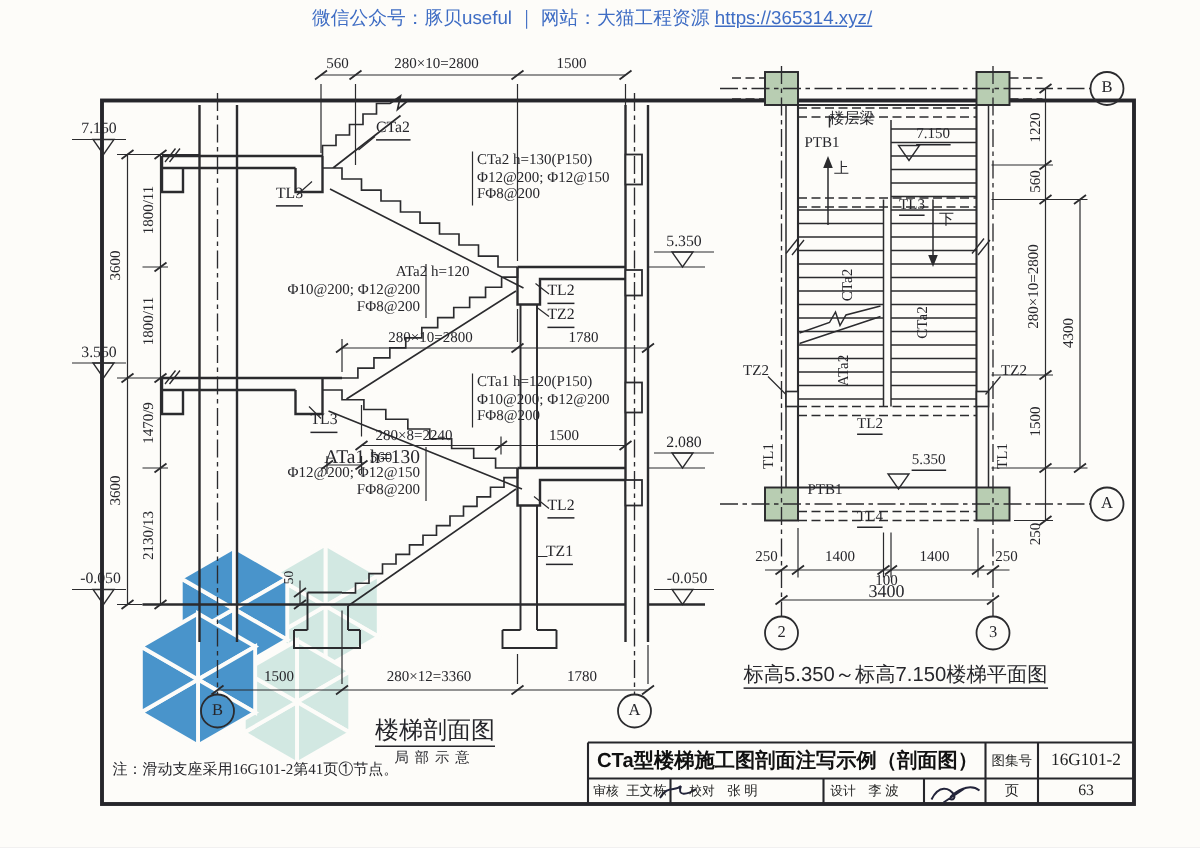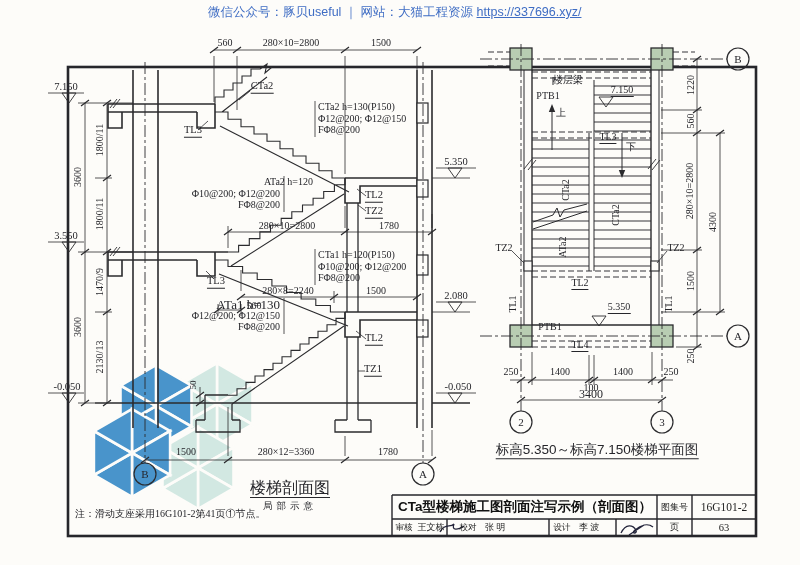--- a/index.html
+++ b/index.html
@@ -194,21 +194,21 @@
       <div class="lb" style="left: 78px; top: 327px; font-size: 10px; transform: translate(-50%, -50%) rotate(270deg);">3600</div>
       <div class="lb" style="left: 100px; top: 140px; font-size: 10px; transform: translate(-50%, -50%) rotate(270deg);">1800/11</div>
       <div class="lb" style="left: 100px; top: 214px; font-size: 10px; transform: translate(-50%, -50%) rotate(270deg);">1800/11</div>
       <div class="lb" style="left: 100px; top: 282px; font-size: 10px; transform: translate(-50%, -50%) rotate(270deg);">1470/9</div>
       <div class="lb" style="left: 100px; top: 357px; font-size: 10px; transform: translate(-50%, -50%) rotate(270deg);">2130/13</div>
       <div class="lb" style="left: 225px; top: 43px; font-size: 10px;">560</div>
       <div class="lb" style="left: 291px; top: 43px; font-size: 10px;">280×10=2800</div>
       <div class="lb" style="left: 381px; top: 43px; font-size: 10px;">1500</div>
       <div class="lb" style="left: 287px; top: 226px; font-size: 10px;">280×10=2800</div>
       <div class="lb" style="left: 389px; top: 226px; font-size: 10px;">1780</div>
-      <div class="lb" style="left: 288px; top: 291px; font-size: 10px; text-align: right;">280×8=2240</div>
+      <div class="lb" style="left: 276px; top: 291px; font-size: 10px; text-align: right;">280×8=2240</div>
       <div class="lb" style="left: 376px; top: 291px; font-size: 10px;">1500</div>
       <div class="lb" style="left: 254px; top: 306px; font-size: 10px;">560</div>
       <div class="lb" style="left: 193px; top: 385px; font-size: 9px; transform: translate(-50%, -50%) rotate(270deg);">50</div>
       <div class="lb" style="left: 186px; top: 452px; font-size: 10px;">1500</div>
       <div class="lb" style="left: 286px; top: 452px; font-size: 10px;">280×12=3360</div>
       <div class="lb" style="left: 388px; top: 452px; font-size: 10px;">1780</div>
       <div class="lb u" style="left: 262px; top: 87px; font-size: 10.5px;">CTa2</div>
       <div class="lb u" style="left: 193px; top: 131px; font-size: 10.5px;">TL3</div>
       <div class="lb u" style="left: 216px; top: 282px; font-size: 10.5px;">TL3</div>
       <div class="lb u" style="left: 374px; top: 196px; font-size: 10.5px;">TL2</div>
@@ -276,17 +276,17 @@
     <div class="tb-cell" style="left:300px;top:24px;width:64px;height:17px;font-size:10.5px;">63</div>
     <div class="tb-cell" style="left:2px;top:24px;width:20px;height:17px;font-size:8.5px;">审核</div>
     <div class="tb-cell" style="left:22px;top:24px;width:34px;height:17px;font-size:9px;">王文栋</div>
     <div class="tb-cell" style="left:66px;top:24px;width:20px;height:17px;font-size:8.5px;">校对</div>
     <div class="tb-cell" style="left:86px;top:24px;width:34px;height:17px;font-size:9px;">张 明</div>
     <div class="tb-cell" style="left:160px;top:24px;width:20px;height:17px;font-size:8.5px;">设计</div>
     <div class="tb-cell" style="left:180px;top:24px;width:34px;height:17px;font-size:9px;">李 波</div>
   </div>
 
   <div class="wm" style="left:208px;top:4px;">
-    <span>微信公众号：豚贝useful ｜ 网站：大猫工程资源 </span><span class="url">https://337696.xyz/</span>
+    <span>微信公众号：豚贝useful ｜ 网站：大猫工程资源 </span><span class="url">https://365314.xyz/</span>
   </div>
 
 
 </div>
 
 </body></html>

